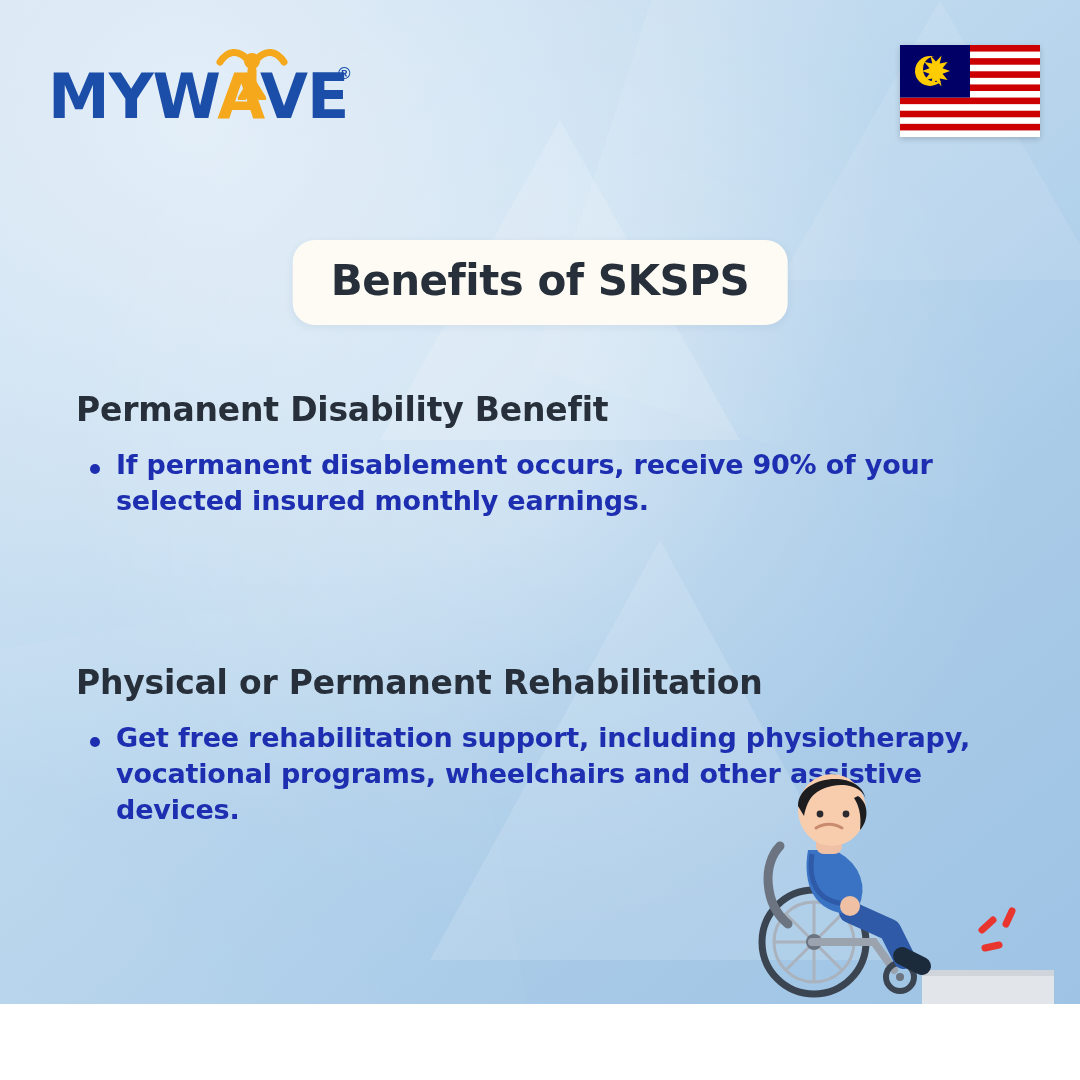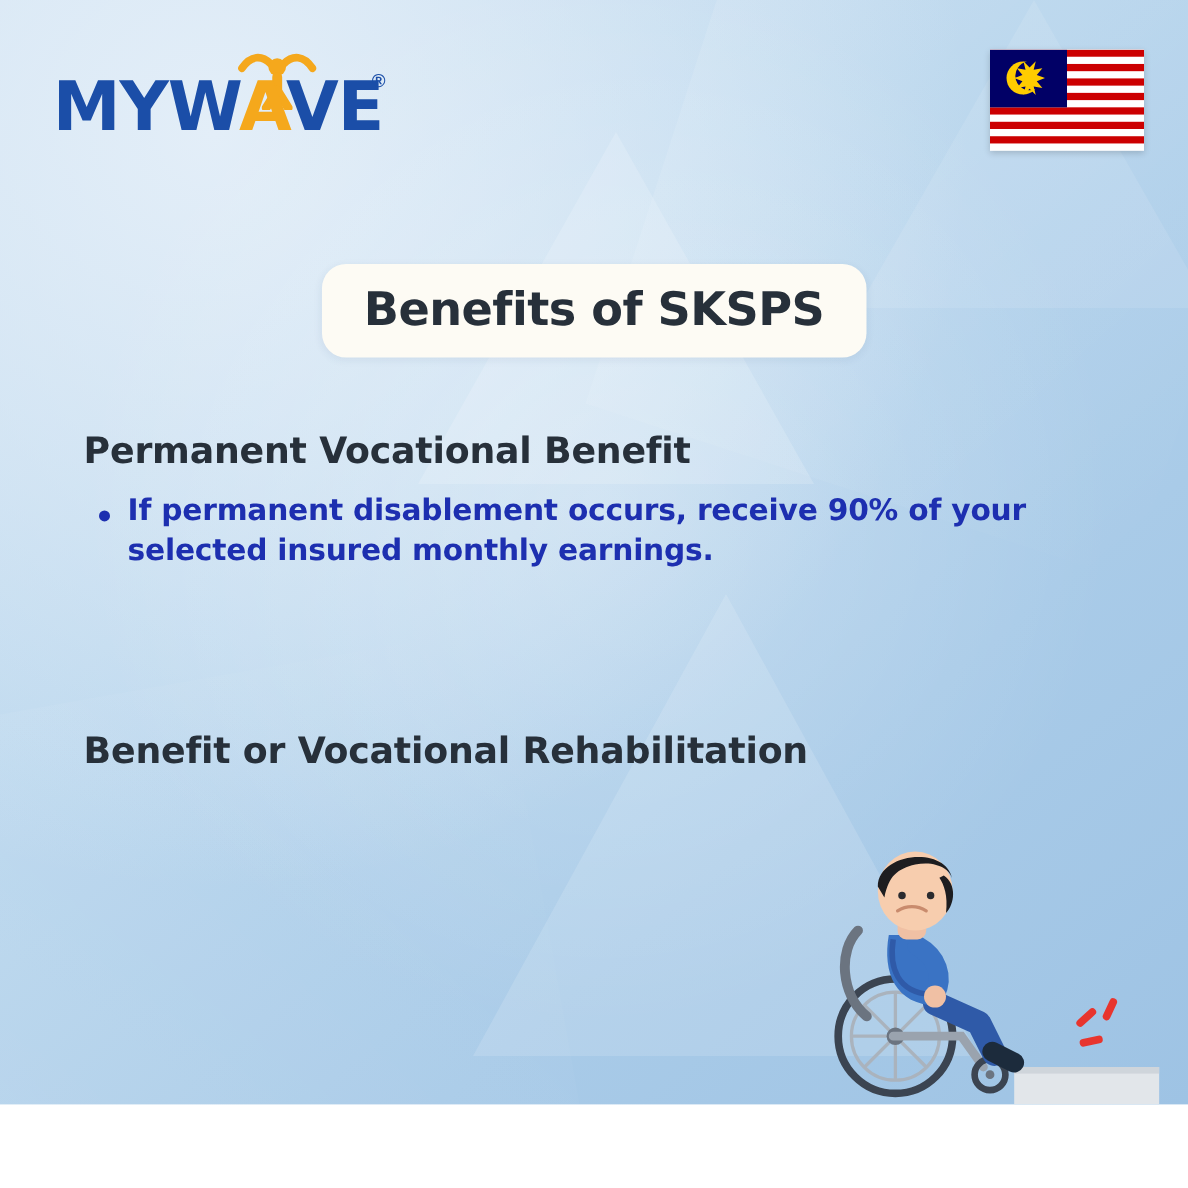--- a/index.html
+++ b/index.html
@@ -238,28 +238,31 @@
     </svg>
   </div>
 
   <div class="title-pill">
     <h1>Benefits of SKSPS</h1>
   </div>
 
   <div class="content">
 
     <div class="section">
-      <h2>Permanent Vocational Benefit</h2>
+      <h2>Permanent Disability Benefit</h2>
       <ul class="bullets">
         <li>If permanent disablement occurs, receive 90% of your selected insured monthly earnings.</li>
       </ul>
     </div>
 
     <div class="section second">
-      <h2>Benefit or Vocational Rehabilitation</h2>
+      <h2>Physical or Permanent Rehabilitation</h2>
+      <ul class="bullets">
+        <li>Get free rehabilitation support, including physiotherapy, vocational programs, wheelchairs and other assistive devices.</li>
+      </ul>
     </div>
 
   </div>
 
   <div class="illustration">
     <svg width="300" height="270" viewBox="0 0 300 270" xmlns="http://www.w3.org/2000/svg">
 
       <rect x="168" y="236" width="132" height="34" fill="#e2e6ea"></rect>
       <rect x="168" y="236" width="132" height="6" fill="#cfd5db"></rect>
 

